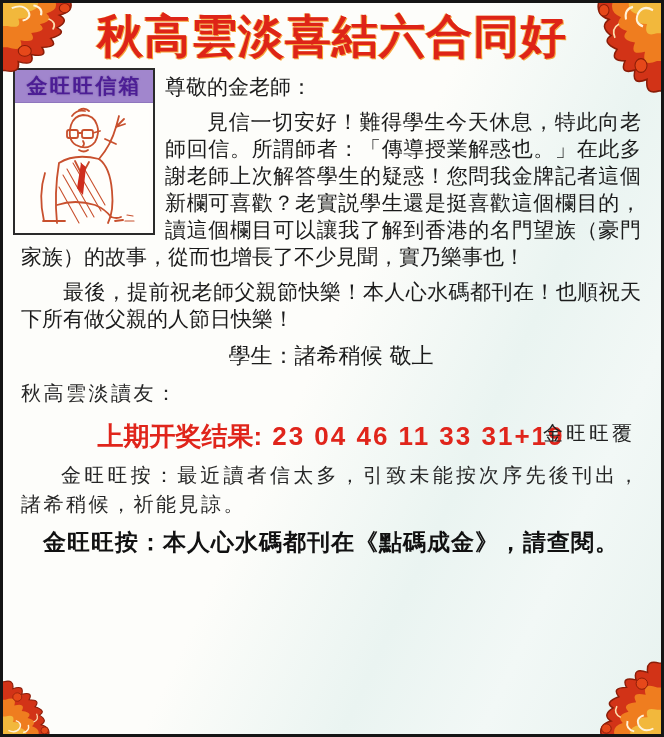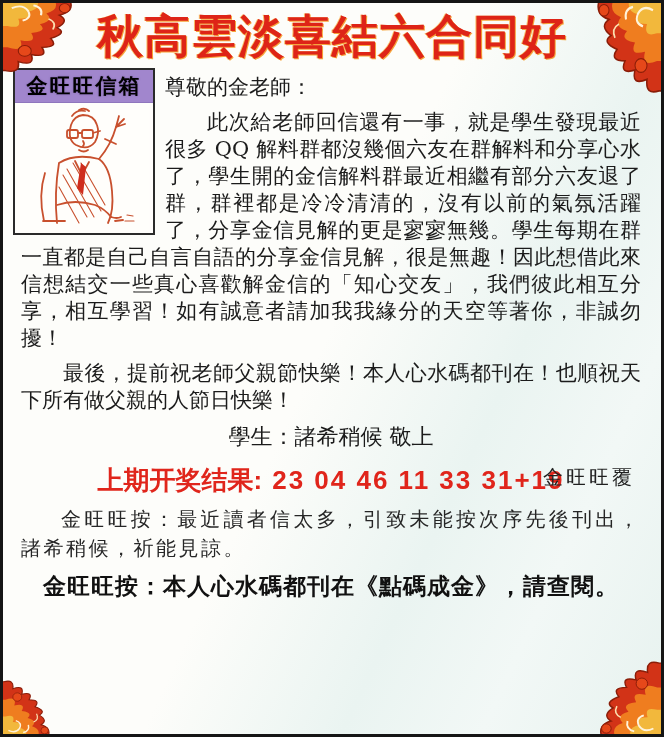--- a/index.html
+++ b/index.html
@@ -36,21 +36,21 @@
   .content{position:relative;z-index:2;padding:4px 12px 0 10px;}
   .mailbox{
     float:left;
     width:138px;
     border:2px solid #2a2a2a;
     background:#fffdfb;
     margin:2px 10px 2px 0;
   }
   .mailbox-header{
     background:#a186cd;
-    color:#000000;
+    color:#4c1d95;
     font-family:"Liberation Sans","DejaVu Sans",sans-serif;
     font-weight:bold;
     font-size:21px;line-height:32px;
     text-align:center;
     letter-spacing:2px;
     text-shadow:0 0 2px #7a5fa8;
     border-bottom:1px solid #8f76bd;
   }
   .mailbox-art{display:block;background:#fffefb;}
   .letter p, .reply p{margin:8px;font-size:21px;line-height:27px;text-align:justify;}
@@ -146,26 +146,27 @@
           <g stroke-width="1.2">
               <path d="M112 112 l6 1 M110 118 l9 0"></path>
             </g>
         </g>
         <path d="M66 60 l5 4 l-3 28 l-6 -7 Z" fill="#cf2d1d" stroke="none"></path>
       </svg>
     </div>
 
     <div class="letter">
       <p>尊敬的金老師：</p>
-      <p class="indent">此次給老師回信還有一事，就是學生發現最近很多 QQ 解料群都沒幾個六友在群解料和分享心水了，學生開的金信解料群最近相繼有部分六友退了群，群裡都是冷冷清清的，沒有以前的氣氛活躍了，分享金信見解的更是寥寥無幾。學生每期在群一直都是自己自言自語的分享金信見解，很是無趣！因此想借此來信想結交一些真心喜歡解金信的「知心交友」，我們彼此相互分享，相互學習！如有誠意者請加我我緣分的天空等著你，非誠勿擾！</p>
+      <p class="indent">見信一切安好！難得學生今天休息，特此向老師回信。所謂師者：「傳導授業解惑也。」在此多謝老師上次解答學生的疑惑！您問我金牌記者這個新欄可喜歡？老實説學生還是挺喜歡這個欄目的，讀這個欄目可以讓我了解到香港的名門望族（豪門家族）的故事，從而也增長了不少見聞，實乃樂事也！</p>
       <p class="indent">最後，提前祝老師父親節快樂！本人心水碼都刊在！也順祝天下所有做父親的人節日快樂！</p>
       <p class="sig">學生：諸希稍候 敬上</p>
     </div>
 
     <div class="reply">
+      <p class="kai">秋高雲淡讀友：</p>
 
       <div class="result-line">
         <span>上期开奖结果:</span><span class="result-numbers">23 04 46 11 33 31+19</span>
         <span class="result-signer">金旺旺覆</span>
       </div>
 
       <p class="kai indent">金旺旺按：最近讀者信太多，引致未能按次序先後刊出，諸希稍候，祈能見諒。</p>
       <p class="footer-bold">金旺旺按：本人心水碼都刊在《點碼成金》，請查閱。</p>
     </div>
 

